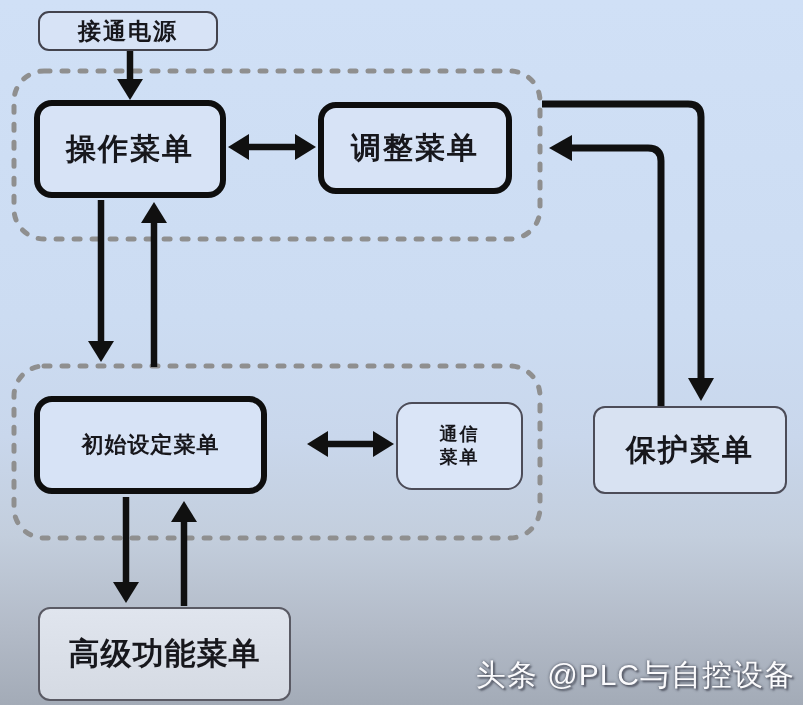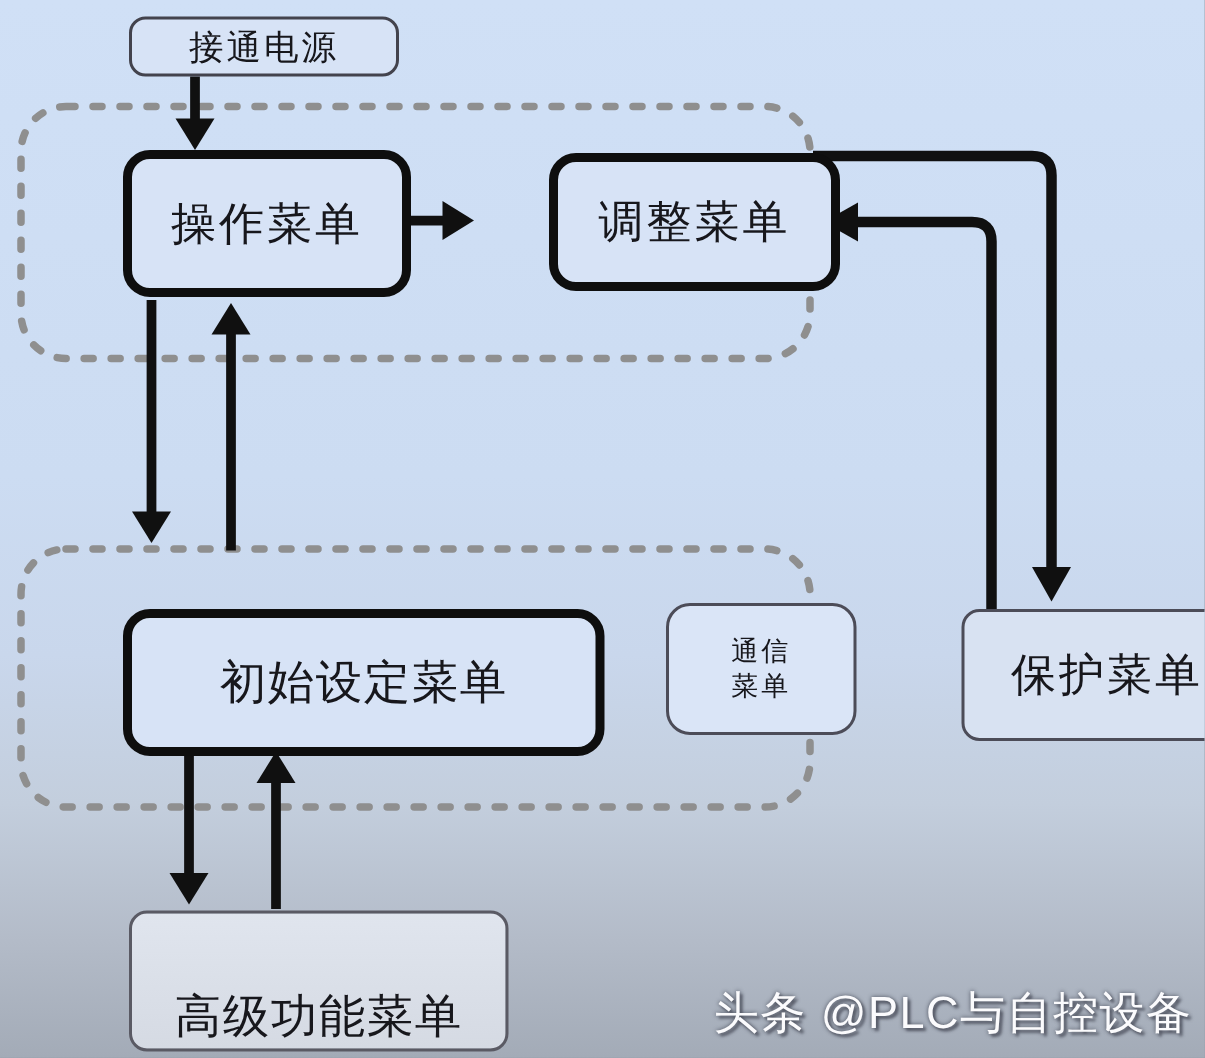--- a/index.html
+++ b/index.html
@@ -15,34 +15,33 @@
       #d0e0f6 0%, #ccdcf2 45%, #c9d7ec 62%,
       #c3cedd 76%, #b3bbc8 89%, #a3abb7 100%);
   }
   svg.layer{position:absolute;left:0;top:0;width:803px;height:705px;}
   .node{
     position:absolute;
     display:flex;align-items:center;justify-content:center;
     text-align:center;
     box-sizing:border-box;
     color:#17171c;
-    font-weight:400;
+    font-weight:700;
     background:#d7e3f6;
-    margin-left:48px;
   }
   .node .lbl{display:block;}
   .thick{border:6px solid #0e0e0e;border-radius:18px;}
   .thin{border:2px solid #43434d;border-radius:12px;}
   .n-power{left:38px;top:11px;width:180px;height:40px;font-size:23px;letter-spacing:2px;border-radius:11px;}
   .n-operation{left:34px;top:100px;width:192px;height:98px;font-size:30px;letter-spacing:2px;}
   .n-adjust{left:318px;top:102px;width:194px;height:92px;font-size:30px;letter-spacing:2px;justify-content:center;}
-  .n-initial{left:34px;top:406px;width:321px;height:98px;font-size:31px;letter-spacing:1px;}
+  .n-initial{left:34px;top:396px;width:233px;height:98px;font-size:22px;letter-spacing:1px;}
   .n-comm{left:396px;top:402px;width:127px;height:88px;font-size:18px;letter-spacing:2px;line-height:1.3;border-radius:16px;border-color:#4c4c58;background:#dae5f7;}
   .n-protect{left:593px;top:406px;width:194px;height:88px;font-size:30px;letter-spacing:2px;border-color:#4c4c58;background:#d8e2f2;}
-  .n-advanced{left:38px;top:607px;width:253px;height:94px;font-size:31px;letter-spacing:1px;border-color:#5a5a64;background:linear-gradient(180deg,#e0e5ee,#d5dae3);align-items:flex-end;}
+  .n-advanced{left:38px;top:607px;width:253px;height:94px;font-size:31px;letter-spacing:1px;border-color:#5a5a64;background:linear-gradient(180deg,#e0e5ee,#d5dae3);}
   .watermark{
     position:absolute;right:8px;bottom:9px;
     font-size:30px;font-weight:400;letter-spacing:1px;
     color:#fbfbfd;
     text-shadow:0 0 3px rgba(70,74,86,.95), 2px 2px 2px rgba(80,84,96,.85);
   }
 </style>
 </head>
 <body>
 

